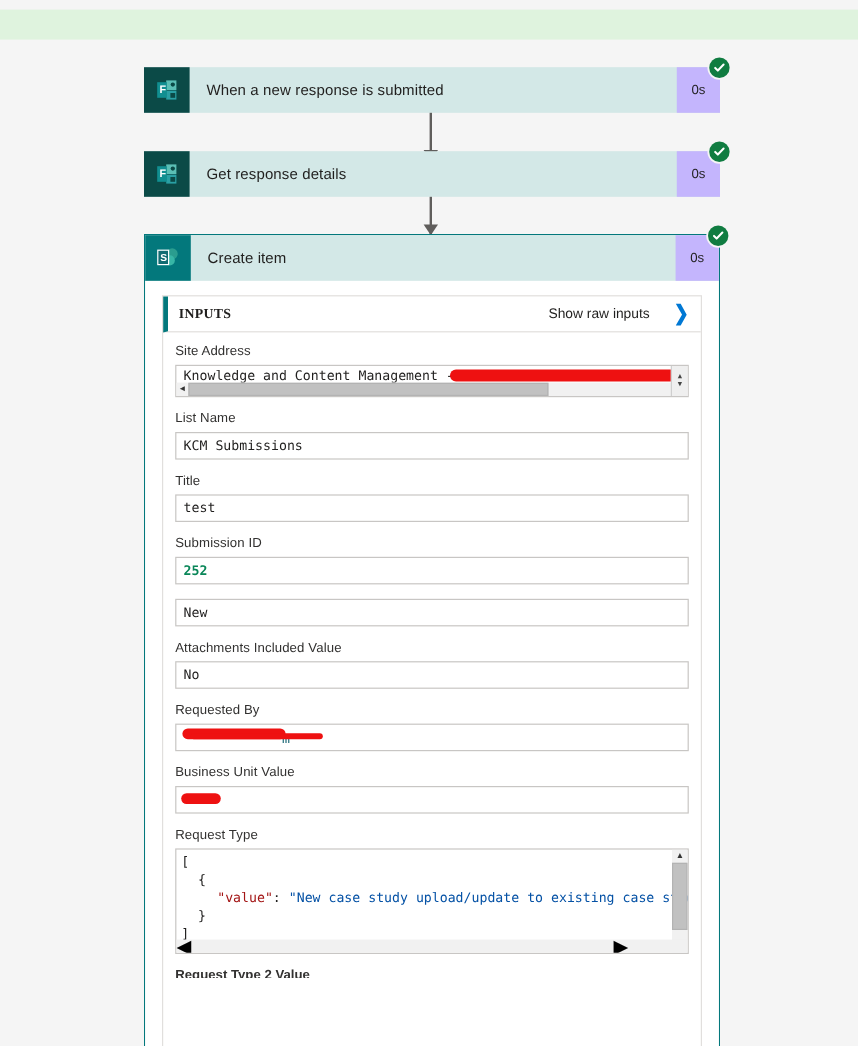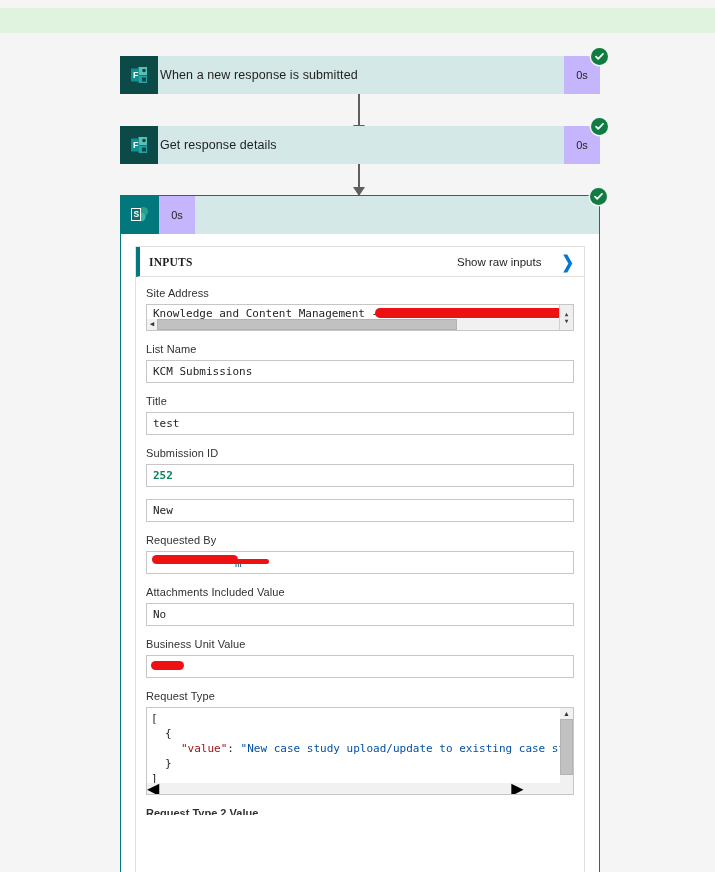--- a/index.html
+++ b/index.html
@@ -59,21 +59,21 @@
     justify-content: center;
   }
 
   .card-icon.forms { background: #0b4a47; }
   .card-icon.sharepoint { background: #03787c; }
 
   .card-title {
     flex: 1;
     display: flex;
     align-items: center;
-    padding-left: 2px;
+    padding-left: 14px;
     font-size: 12.5px;
     color: #201f1e;
     letter-spacing: .1px;
   }
 
   .card-duration {
     width: 36px;
     min-width: 36px;
     background: #c4b5fd;
     display: flex;
@@ -390,20 +390,21 @@
 
     <div class="expanded-header">
       <div class="card-icon sharepoint">
         <svg width="22" height="22" viewBox="0 0 22 22">
           <circle cx="14.5" cy="7.5" r="4.6" fill="#2a9d8f"></circle>
           <circle cx="12.5" cy="13" r="4.2" fill="#37b6a6"></circle>
           <rect x="2.5" y="4.5" width="9" height="12" fill="#126c72" stroke="#ffffff" stroke-width="1"></rect>
           <text x="4.6" y="13.4" font-family="Liberation Sans, sans-serif" font-size="8.5" font-weight="bold" fill="#ffffff">S</text>
         </svg>
       </div>
+      <div class="card-title">Create item</div>
       <div class="card-duration">0s</div>
       <div class="status-dot">
         <svg width="11" height="11" viewBox="0 0 11 11">
           <path d="M2 5.6 L4.2 7.8 L9 2.8" stroke="#ffffff" stroke-width="1.7" fill="none" stroke-linecap="round" stroke-linejoin="round"></path>
         </svg>
       </div>
     </div>
 
     <div class="expanded-body">
       <div class="inputs-panel">
@@ -458,33 +459,33 @@
             </div>
           </div>
 
           <div class="field">
             <div class="field-input tall">
               <span>New</span>
             </div>
           </div>
 
           <div class="field">
+            <div class="field-label">Attachments Included Value</div>
+            <div class="field-input tall">
+              <span>No</span>
+            </div>
+          </div>
+
+          <div class="field">
             <div class="field-label">Requested By</div>
             <div class="field-input tall">
               <span style="visibility:hidden"></span>
               <span style="position:absolute; left:88px; top:5px; font-family:'DejaVu Sans Mono',monospace; font-size:11px; color:#0b5d6b;">m</span>
               <div class="redaction" style="left:5px; top:3px; width:86px; height:9px;"></div>
               <div class="redaction" style="left:12px; top:7px; width:110px; height:5px; border-radius:3px;"></div>
-            </div>
-          </div>
-
-          <div class="field">
-            <div class="field-label">Attachments Included Value</div>
-            <div class="field-input tall">
-              <span>No</span>
             </div>
           </div>
 
           <div class="field">
             <div class="field-label">Business Unit Value</div>
             <div class="field-input tall">
               <span style="visibility:hidden"></span>
               <div class="redaction" style="left:4px; top:5px; width:33px; height:9px;"></div>
             </div>
           </div>

